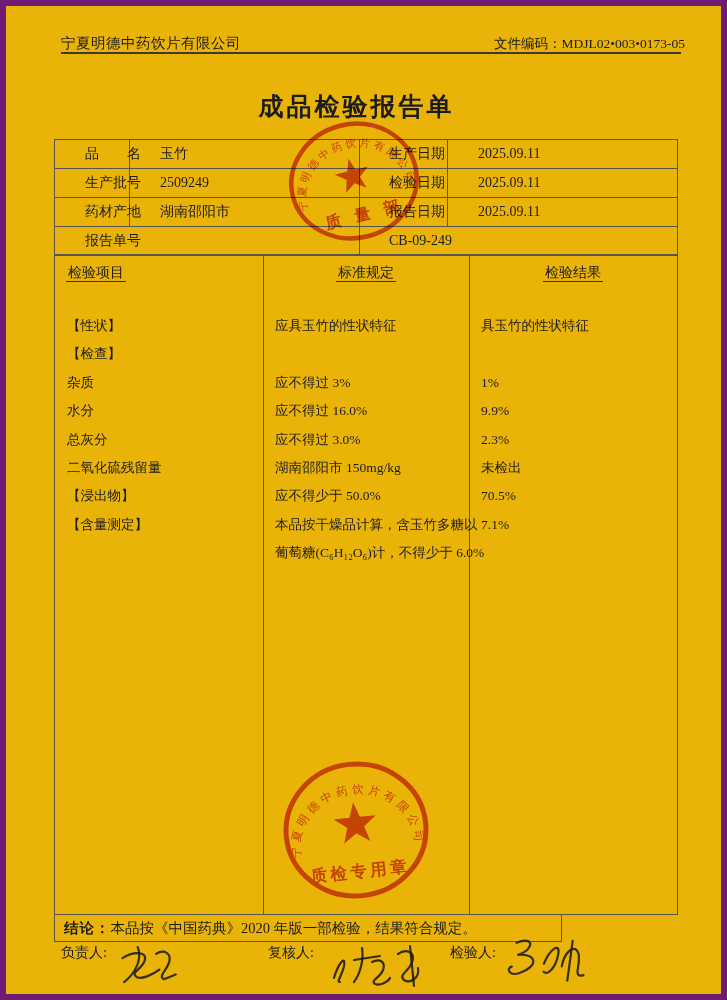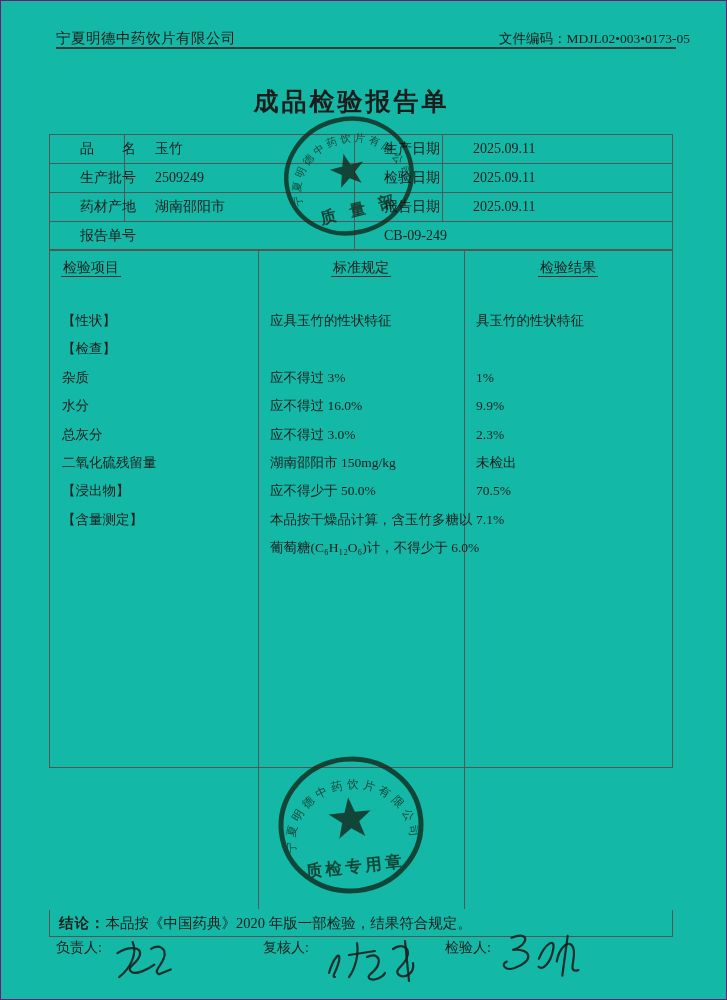--- a/index.html
+++ b/index.html
@@ -1,18 +1,18 @@
 <!DOCTYPE html>
 <html><head>
 <meta charset="utf-8">
 <style>
   html,body{margin:0;padding:0;background:#fff;}
   .page{
     position:relative; width:727px; height:1000px; overflow:hidden;
-    background:#14b8a6; border:1px solid #701a75; box-sizing:border-box;
+    background:#eab308; border:6px solid #701a75; box-sizing:border-box;
     font-family:"Liberation Serif","DejaVu Serif",serif; color:#1c1c1c;
   }
   
   .hdr-left{position:absolute;left:55px;top:28px;font-size:14.5px;letter-spacing:.5px;}
   .hdr-right{position:absolute;right:36px;top:29px;font-size:13.5px;}
   .hdr-rule{position:absolute;left:55px;top:46px;width:620px;height:2px;background:#3a3a3a;}
   
   .title{position:absolute;left:0;top:84px;width:701px;text-align:center;
          font-size:25px;font-weight:bold;letter-spacing:3px;}
   
@@ -20,21 +20,21 @@
   .vline,.hline{position:absolute;background:#555;}
   .vline{width:1px;} .hline{height:1px;}
   
   .cell{position:absolute;font-size:14px;line-height:29px;height:29px;white-space:nowrap;margin-left:24px;}
   
   .insp-head{position:absolute;top:8px;font-size:14px;}
   .insp-head span{border-bottom:1px solid #333;padding:0 2px 1px 2px;}
   .col-lines{position:absolute;top:56px;font-size:13.5px;}
   .iline{height:28.4px;line-height:28.4px;white-space:nowrap;}
   
-  .concl{position:absolute;left:48px;top:909px;width:624px;height:27px;
+  .concl{position:absolute;left:48px;top:909px;width:508px;height:27px;
          border:1px solid #555;border-top:none;box-sizing:border-box;
          font-size:14.5px;line-height:26px;padding-left:9px;white-space:nowrap;}
   .concl b{letter-spacing:1px;}
   
   .sig-label{position:absolute;font-size:14px;top:938px;}
   .sig{position:absolute;}
   .sig path{fill:none;stroke:#1b1b1b;stroke-width:2.2;stroke-linecap:round;stroke-linejoin:round;opacity:.88;}
   
   .stamp{position:absolute;mix-blend-mode:multiply;opacity:.85;}
   .stamp text{fill:#cf4437;}
@@ -70,21 +70,21 @@
   <div class="cell" style="left:448px;top:162px;">2025.09.11</div>
 
   <div class="cell" style="left:55px;top:191px;">药材产地</div>
   <div class="cell" style="left:130px;top:191px;">湖南邵阳市</div>
   <div class="cell" style="left:359px;top:191px;">报告日期</div>
   <div class="cell" style="left:448px;top:191px;">2025.09.11</div>
 
   <div class="cell" style="left:55px;top:220px;">报告单号</div>
   <div class="cell" style="left:359px;top:220px;">CB-09-249</div>
 
-  <div class="box" style="left:48px;top:249px;width:624px;height:518px;">
+  <div class="box" style="left:48px;top:249px;width:624px;height:660px;">
     <div class="vline" style="left:208px;top:0;height:658px;"></div>
     <div class="vline" style="left:414px;top:0;height:658px;"></div>
     <div class="insp-head" style="left:11px;"><span>检验项目</span></div>
     <div class="insp-head" style="left:208px;width:206px;text-align:center;"><span>标准规定</span></div>
     <div class="insp-head" style="left:414px;width:208px;text-align:center;"><span>检验结果</span></div>
 
     <div class="col-lines" style="left:12px;">
       <div class="iline">【性状】</div>
       <div class="iline">【检查】</div>
       <div class="iline">杂质</div>

